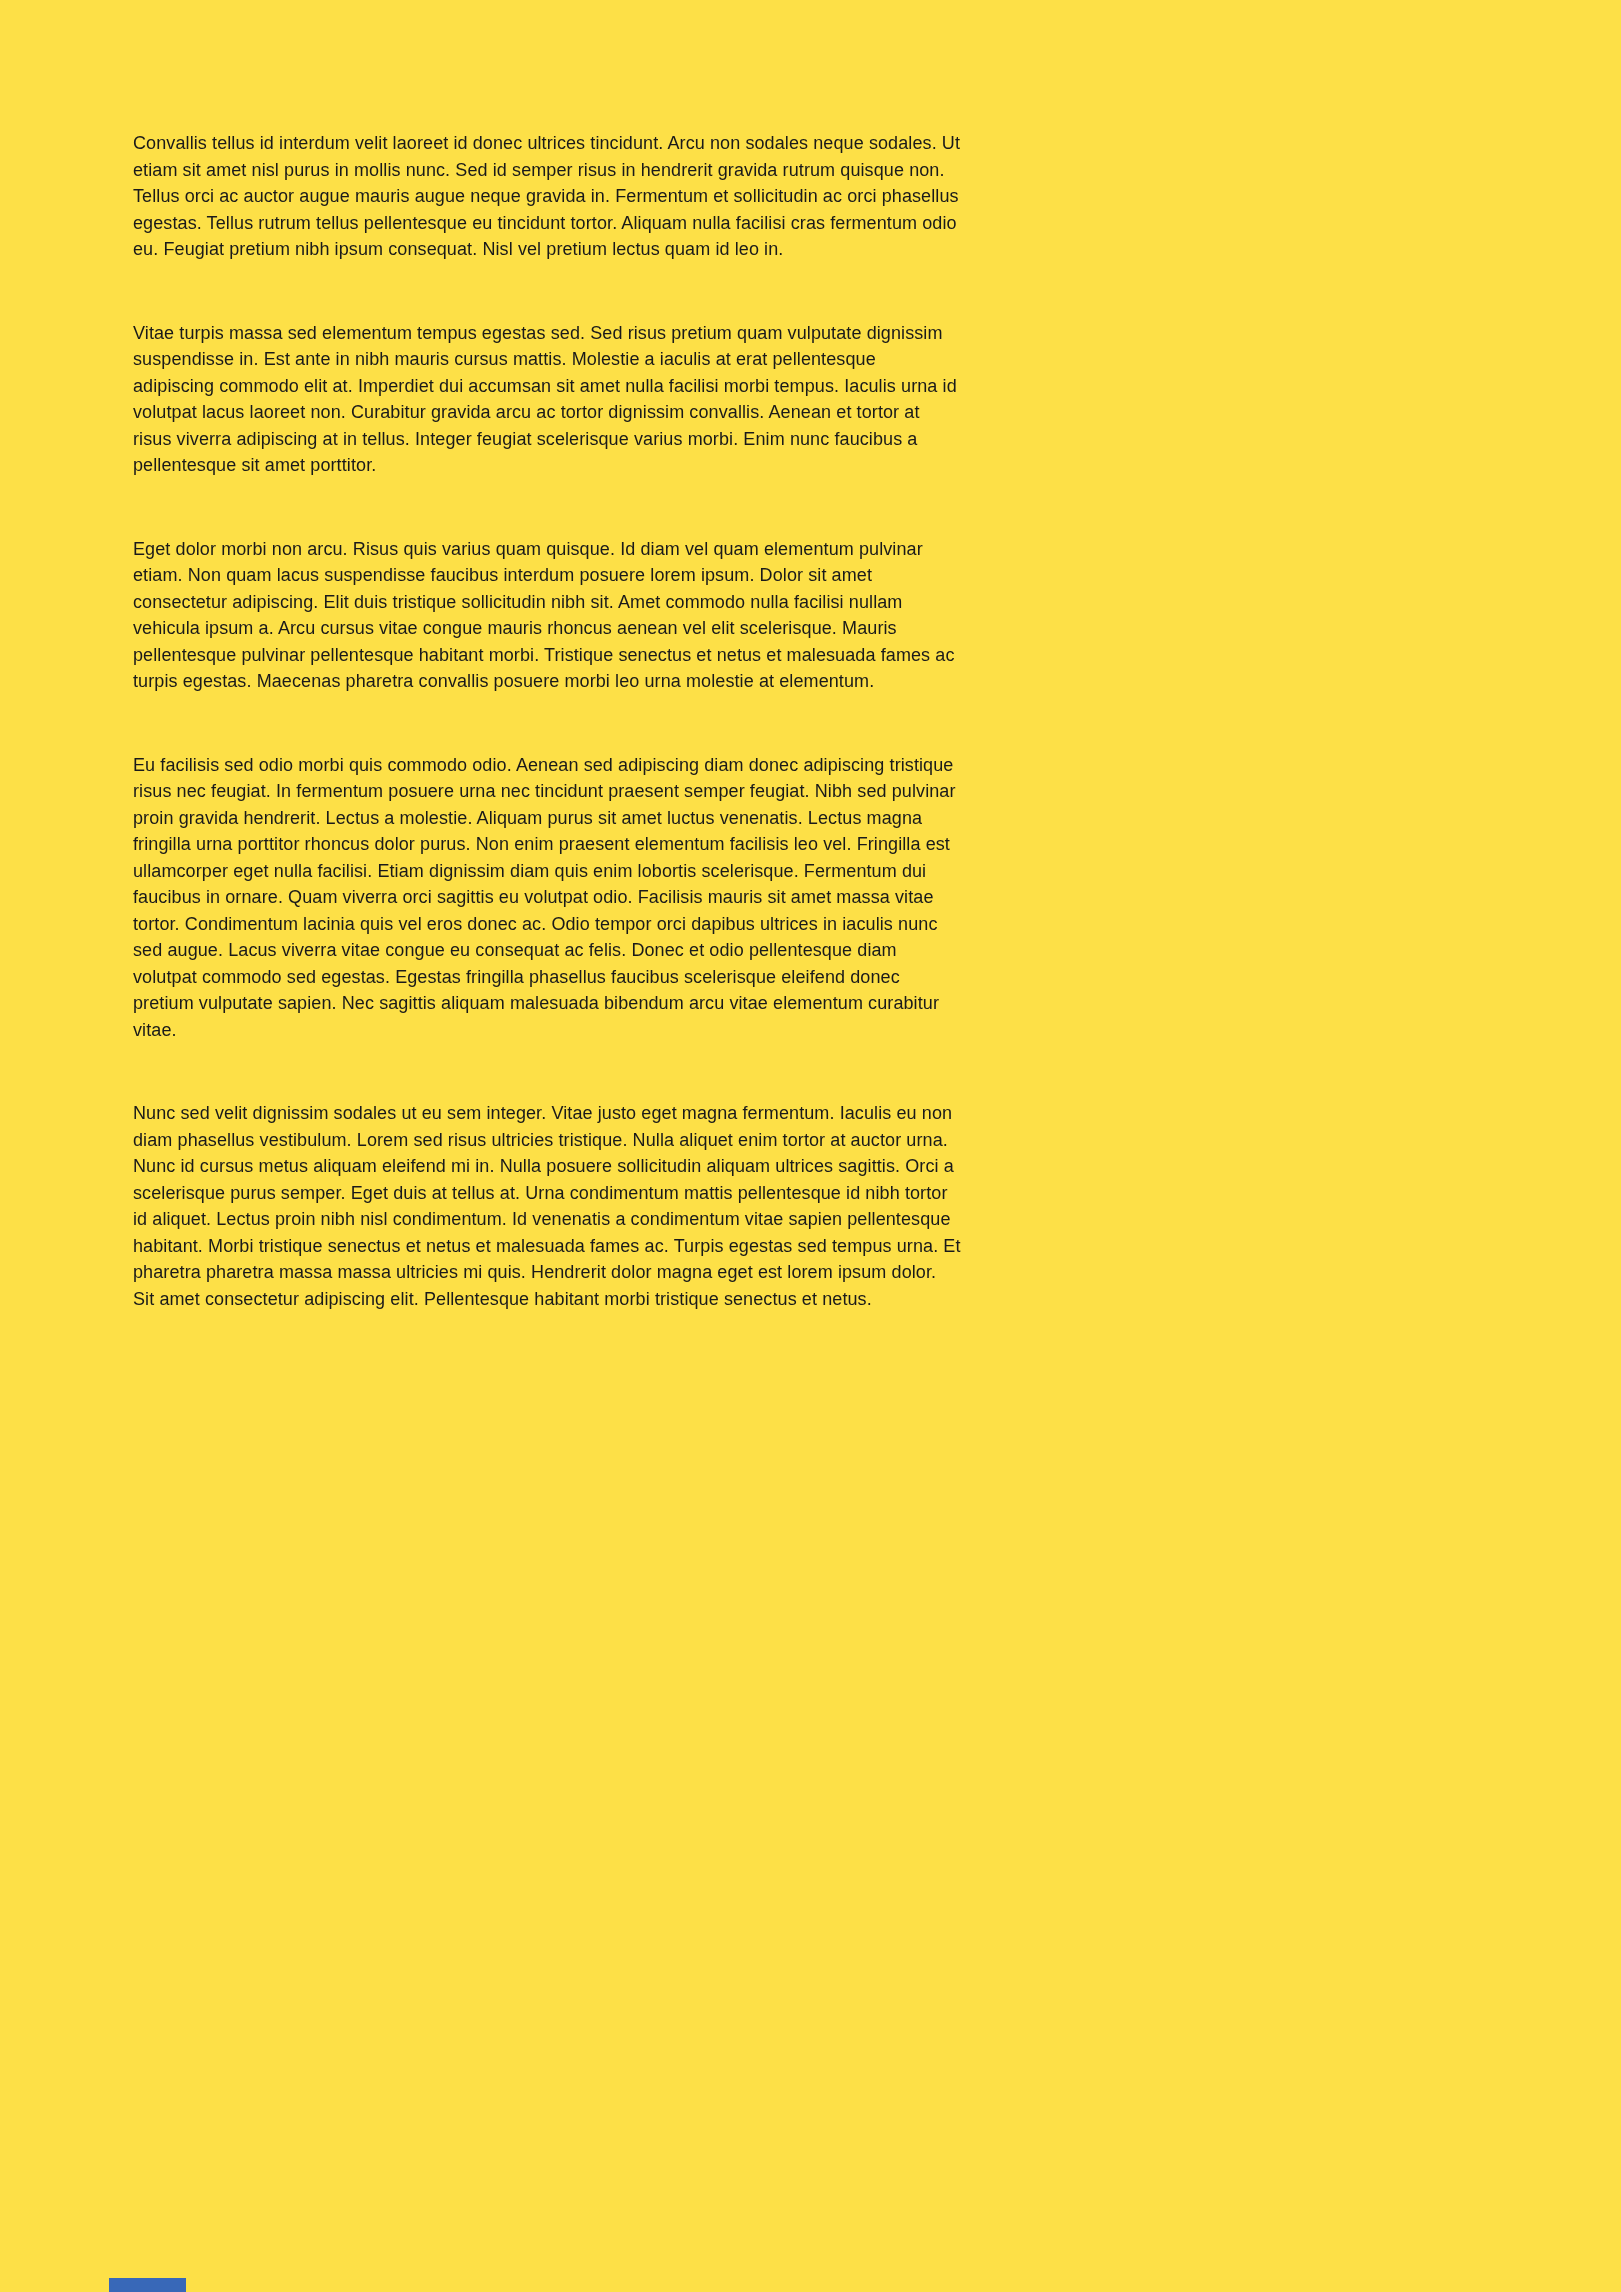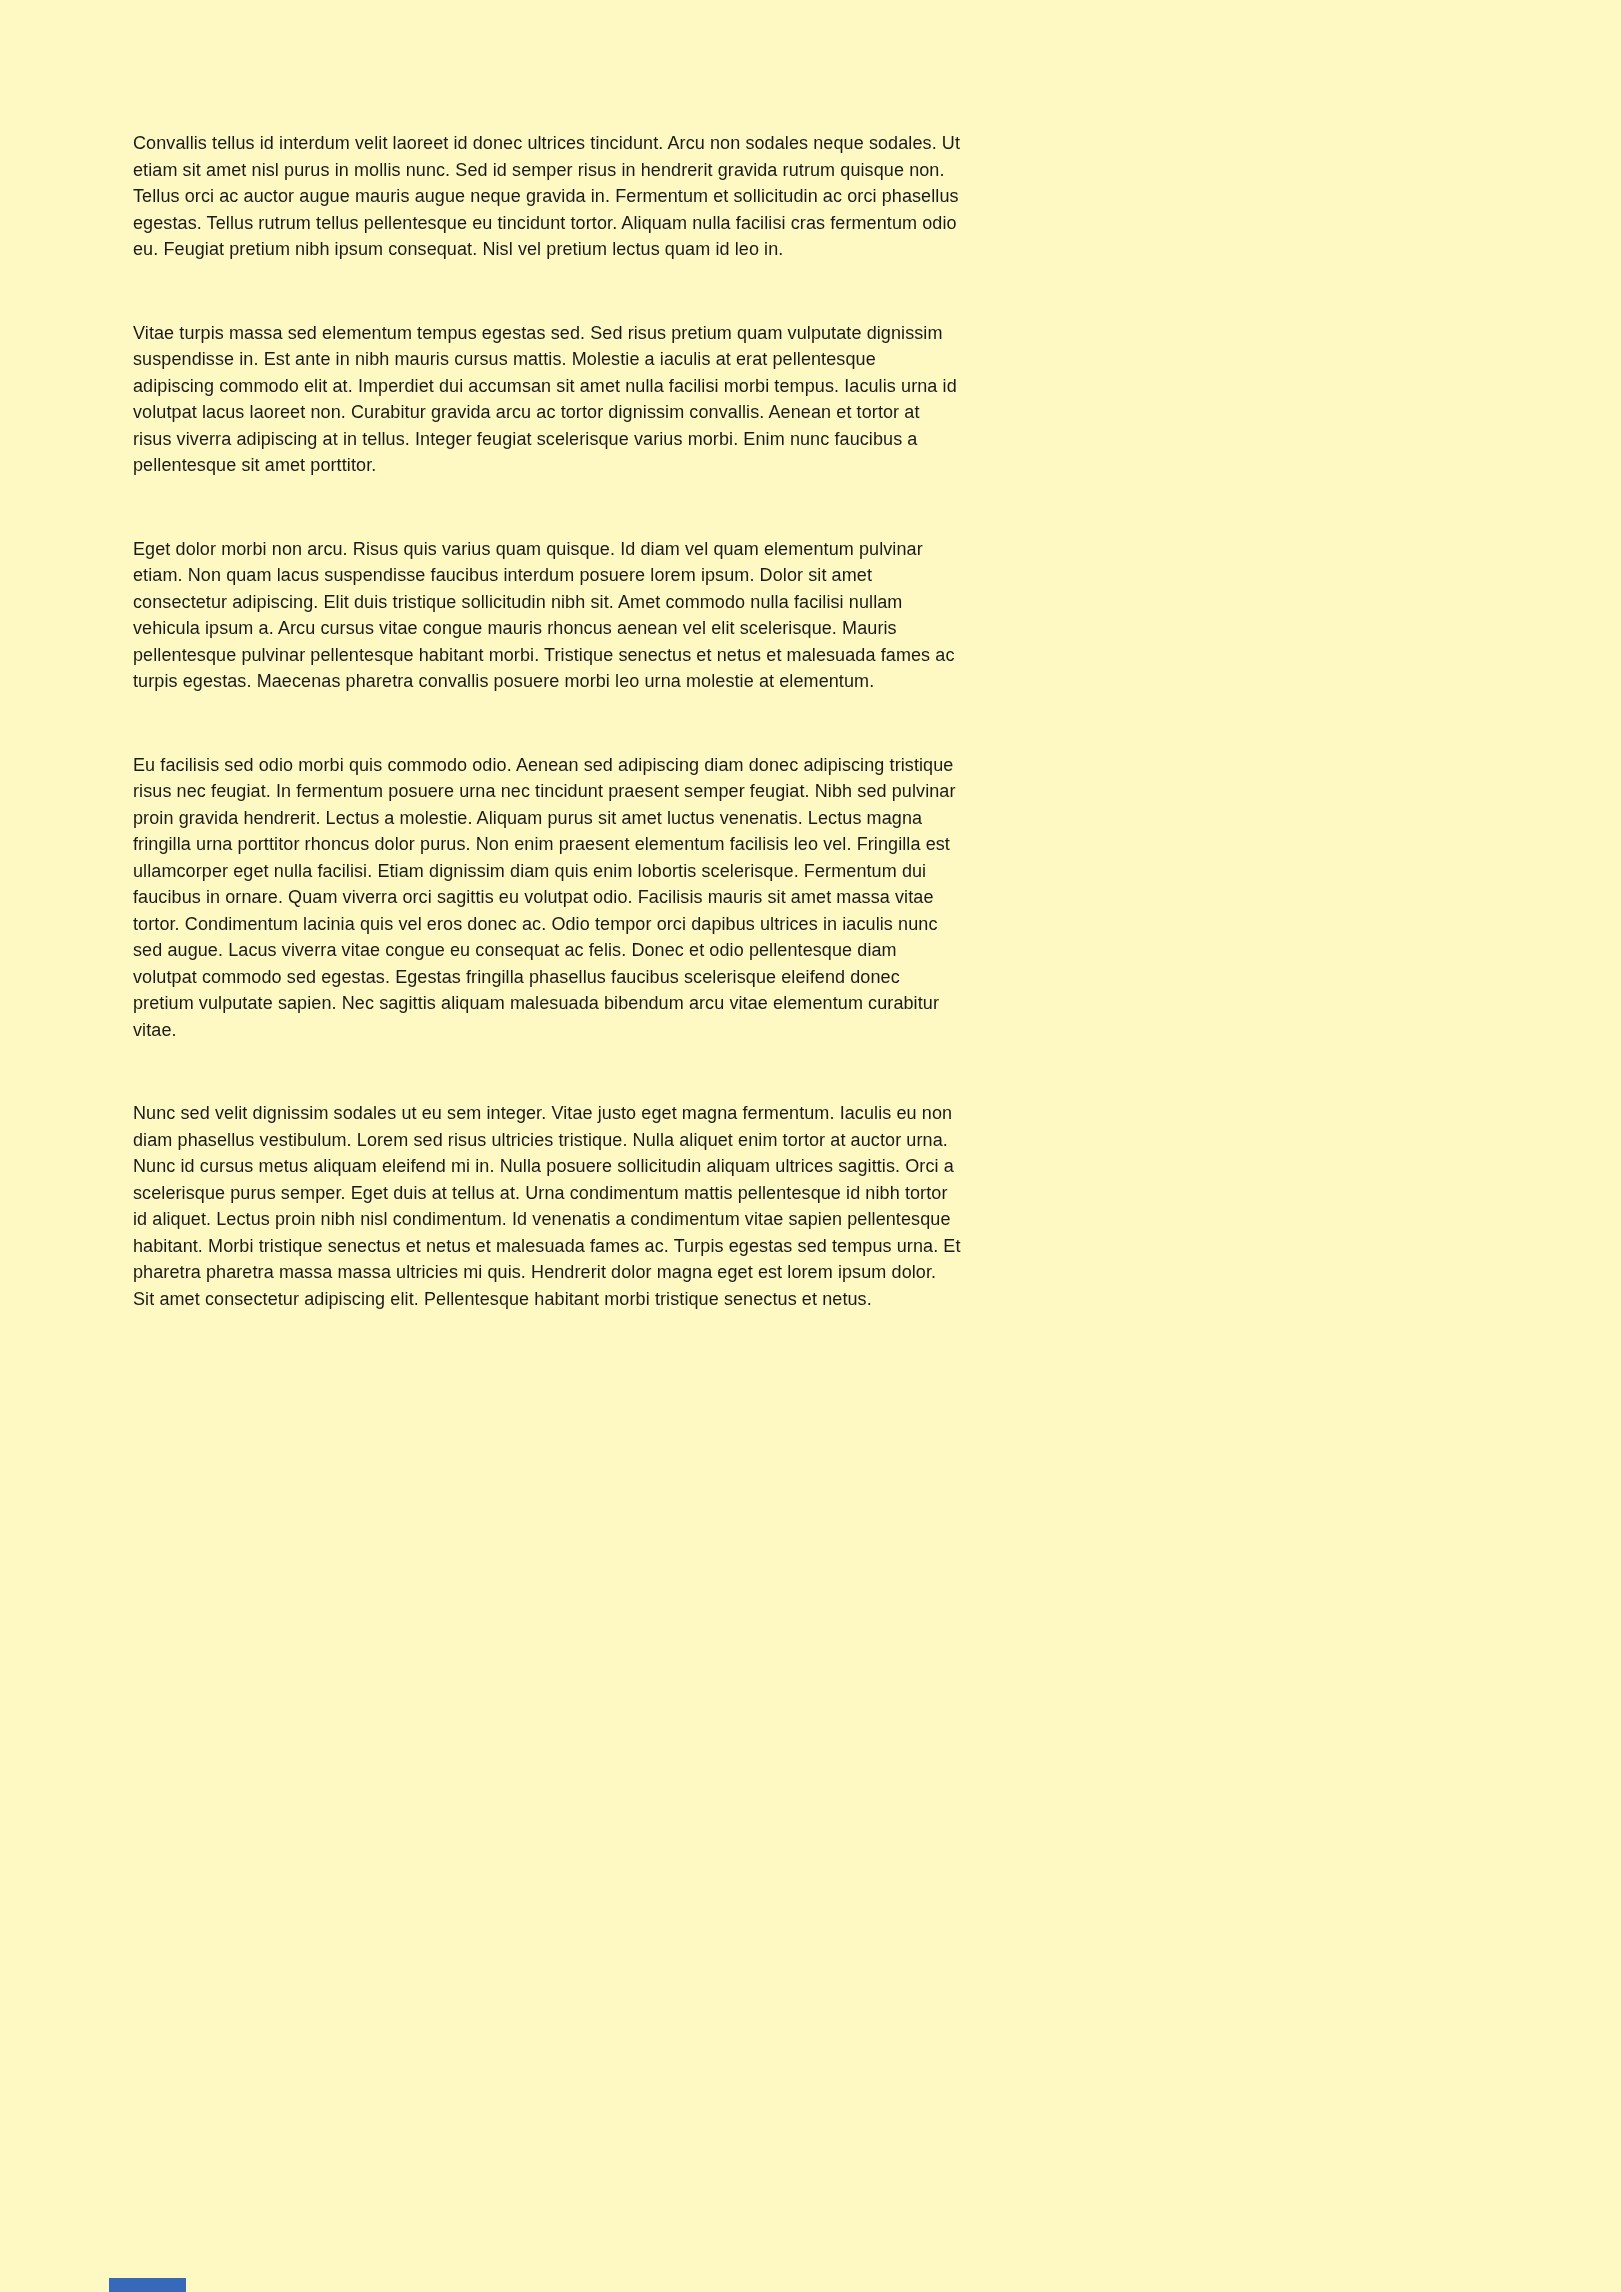--- a/index.html
+++ b/index.html
@@ -10,21 +10,21 @@
     width: 1621px;
     height: 2293px;
     background: #ffffff;
     position: relative;
     overflow: hidden;
     font-family: "Liberation Sans", sans-serif;
   }
   .page {
     position: absolute;
     inset: 0;
-    background: #fef9c3;
+    background: #fde047;
   }
   .content {
     position: absolute;
     left: 133px;
     top: 130px;
     width: 828px;
     color: #1a1a1a;
     font-size: 18px;
     line-height: 26.5px;
     text-align: left;

